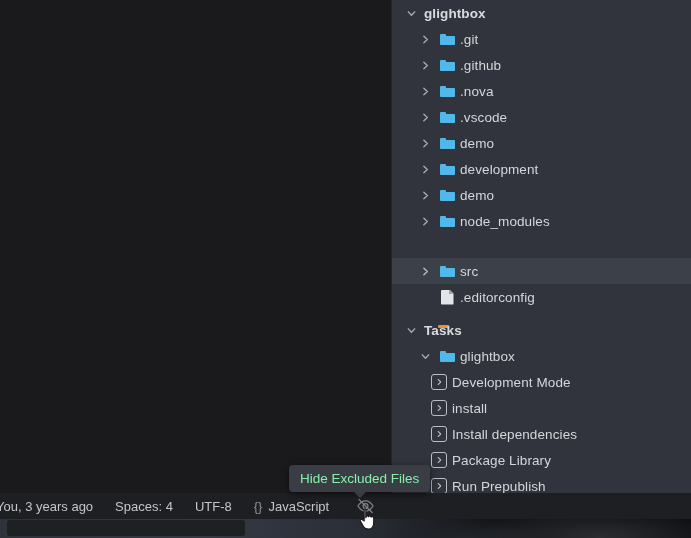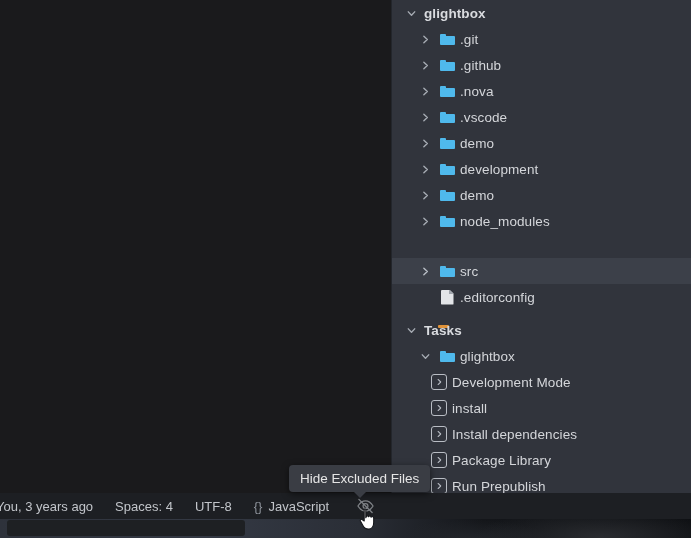--- a/index.html
+++ b/index.html
@@ -65,21 +65,21 @@
     width:14px;height:14px;border:1.4px solid #b9bdc4;border-radius:3px;
     display:flex;align-items:center;justify-content:center;
   }
   .taskicon svg{display:block;}
 
   .orangemark{position:absolute;left:46px;top:325px;width:11px;height:3px;background:#e0933a;border-radius:1px;}
 
   
   .tooltip{
     position:absolute;left:289px;top:465px;
-    background:#3a3d44;color:#e5e5e5;font-size:13.5px;
+    background:#3a3d44;color:#86efac;font-size:13.5px;
     padding:6px 11px;border-radius:4px;box-shadow:0 2px 7px rgba(0,0,0,.55);
     white-space:nowrap;z-index:40;
   }
   .tooltip:after{
     content:"";position:absolute;left:50%;margin-left:-6px;bottom:-6px;
     border-left:6px solid transparent;border-right:6px solid transparent;
     border-top:6px solid #3a3d44;
   }
 
   

